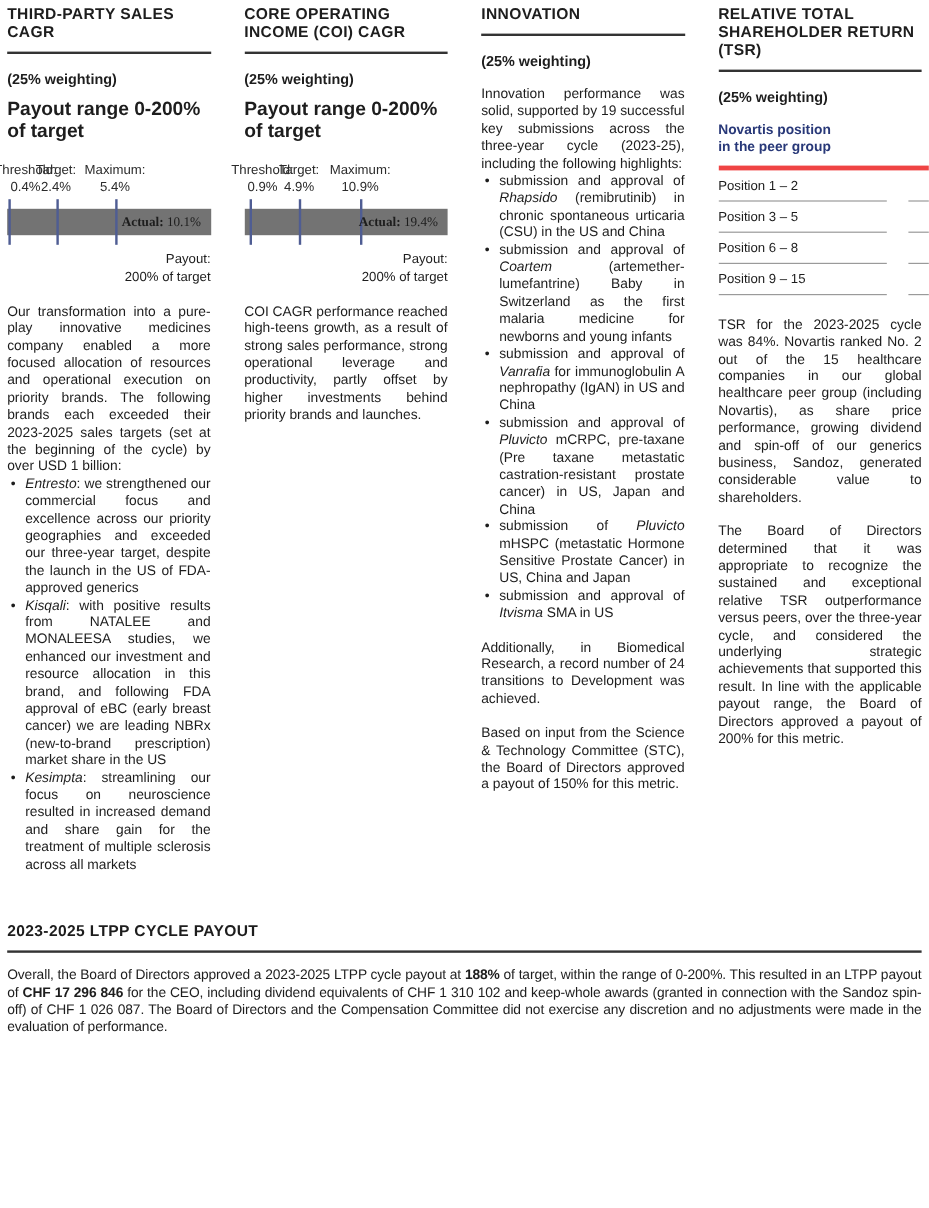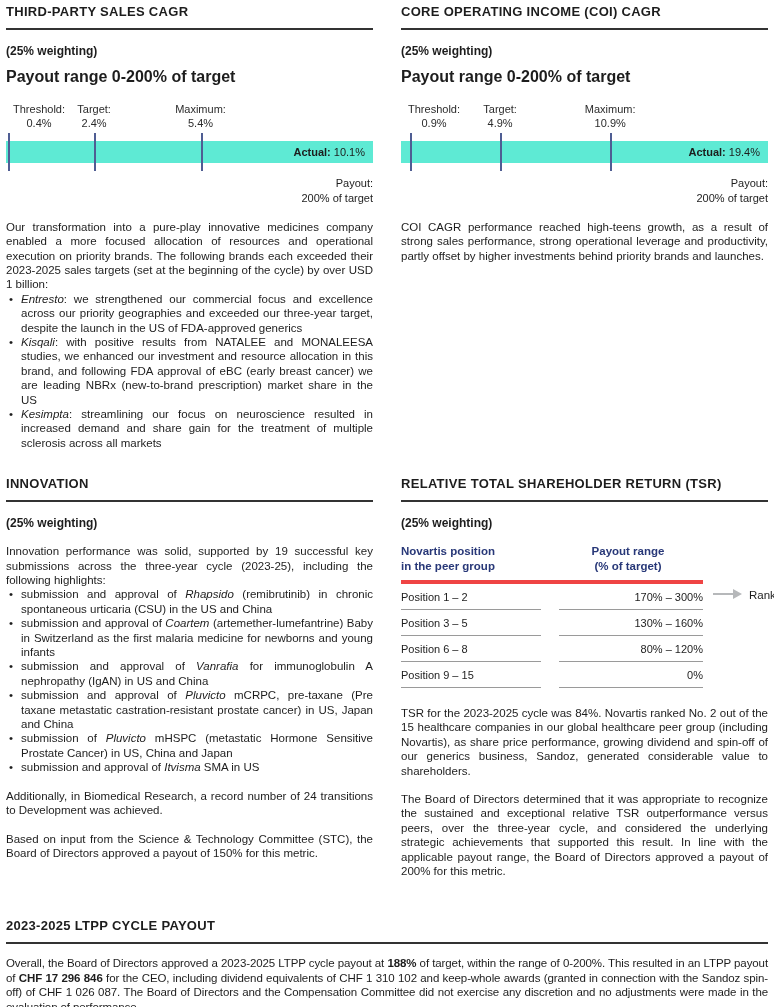--- a/index.html
+++ b/index.html
@@ -6,37 +6,37 @@
   html,body { background:#ffffff; }
   body {
     width:774px; min-height:1007px;
     font-family:"Liberation Sans", sans-serif;
     color:#1d1d1d;
     padding:4px 6px 10px 6px;
     position:relative;
   }
   .two-col {
     display:grid;
-    grid-template-columns:1fr 1fr;
+    grid-template-columns:1fr 1fr 1fr 1fr;
     column-gap:28px;
     row-gap:26px;
   }
   section { min-width:0; }
   .sec-title {
     font-size:13px; font-weight:bold; letter-spacing:.3px;
     padding-bottom:9px; border-bottom:2px solid #333;
   }
   .weighting { font-weight:bold; font-size:12px; margin-top:14px; }
   .payout-range { font-weight:bold; font-size:16px; margin-top:10px; }
 
   
   .scale { margin-top:16px; }
   .scale-labels { position:relative; height:30px; font-size:11px; }
   .scale-label { position:absolute; top:0; transform:translateX(-50%); text-align:center; line-height:1.3; white-space:nowrap; color:#2b2b2b; }
-  .scale-bar { position:relative; height:22px; background:#5eead4; margin-top:9px; }
+  .scale-bar { position:relative; height:22px; background:#737373; margin-top:9px;font-family:Liberation Serif, serif; }
   .tick { position:absolute; top:-8px; bottom:-8px; width:2px; background:#4f5d93; }
   .actual { position:absolute; right:8px; top:0; line-height:22px; font-size:11px; white-space:nowrap; }
   .actual b { font-weight:bold; }
   .scale-payout { text-align:right; margin-top:13px; font-size:11px; line-height:1.35; }
 
   p.body, li { font-size:11.5px; line-height:14.4px; text-align:justify; }
   p.body { margin-top:14px; }
   ul.bullets { list-style:none; margin-top:0; }
   ul.bullets li { position:relative; padding-left:15px; }
   ul.bullets li::before { content:"•"; position:absolute; left:3px; top:0; }

